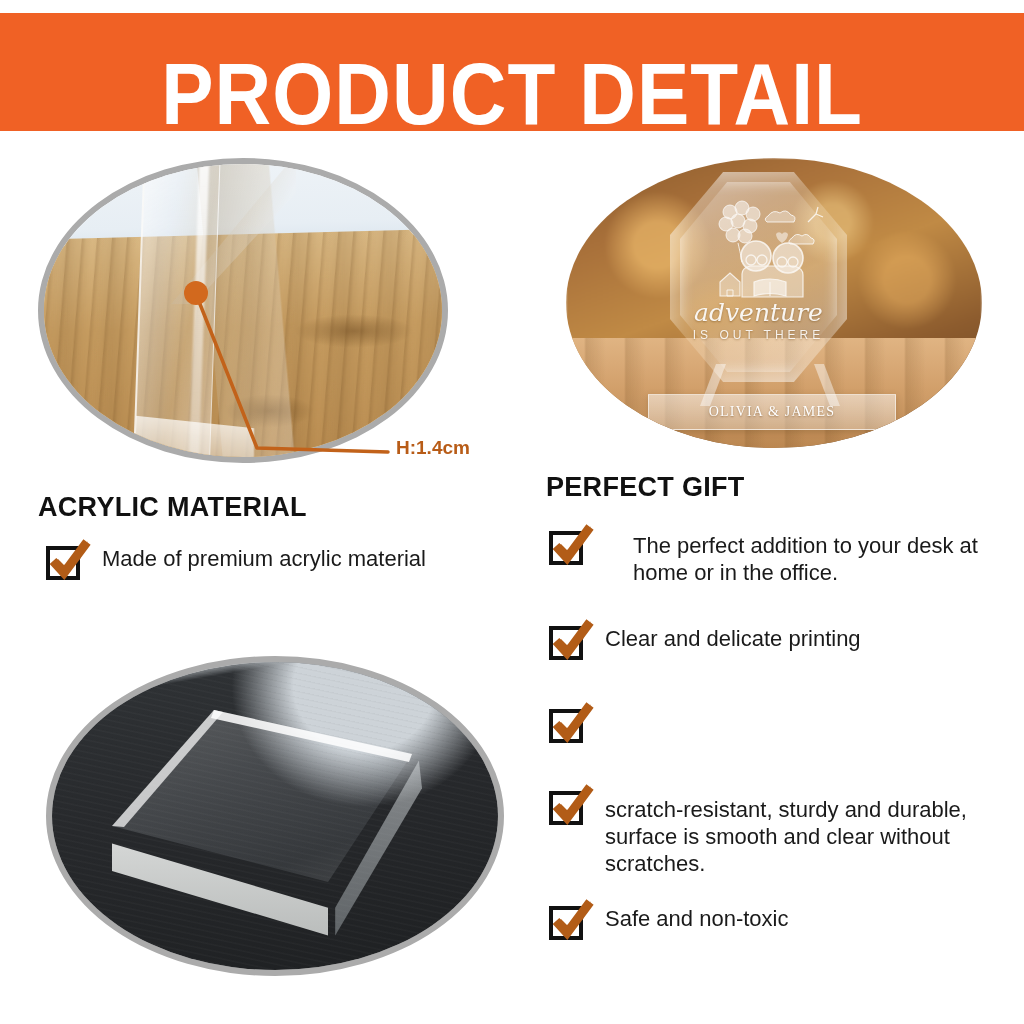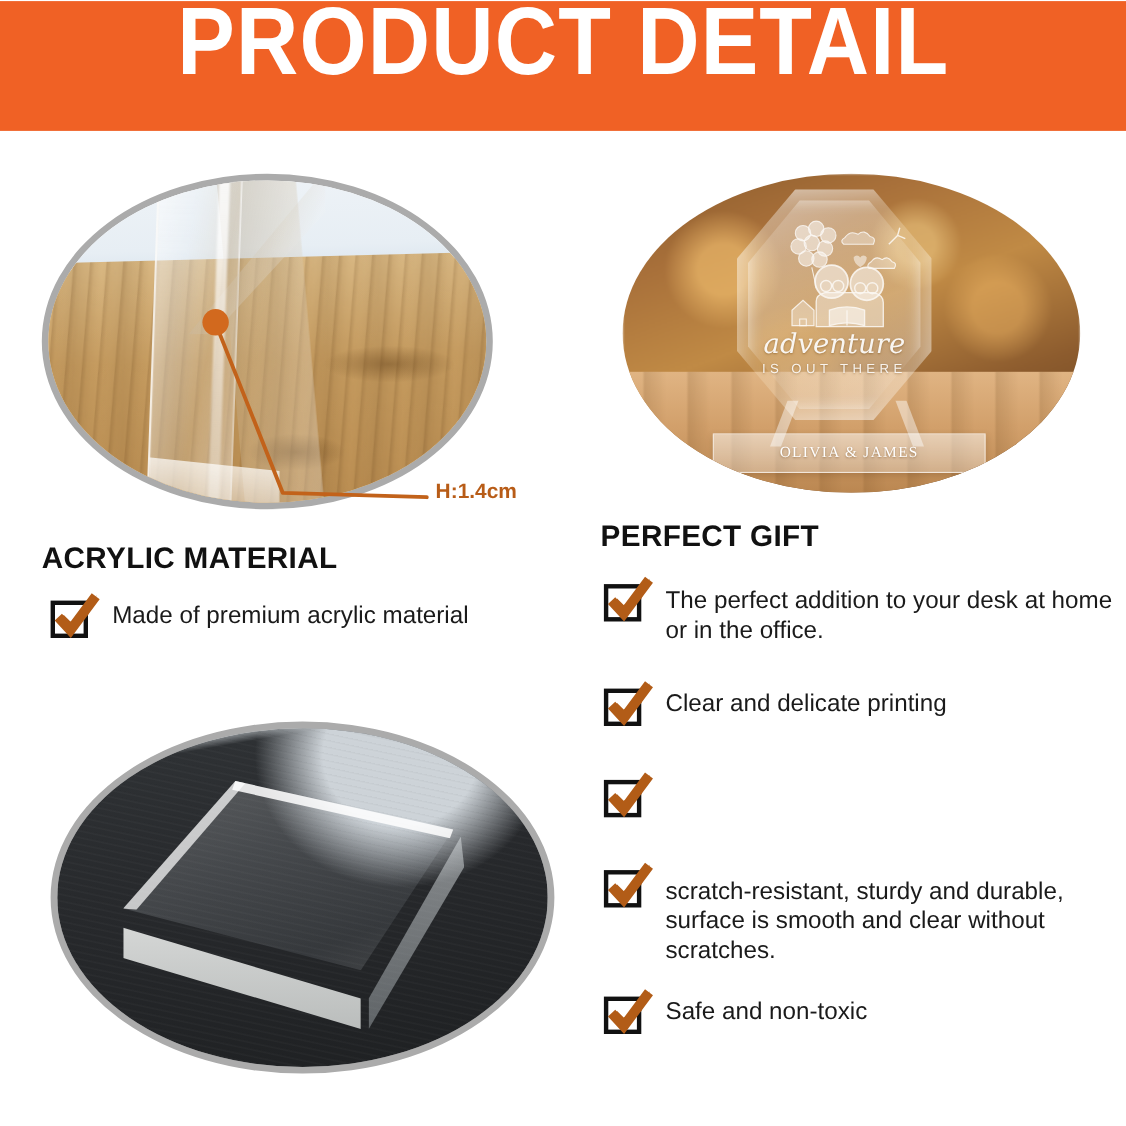--- a/index.html
+++ b/index.html
@@ -12,26 +12,26 @@
     height: 1024px;
     position: relative;
     overflow: hidden;
     font-family: "Liberation Sans", sans-serif;
     color: #111111;
   }
 
   
   .banner {
     position: absolute;
-    left: 0; top: 1px;
+    left: 0; top: 13px;
     width: 1024px;
     height: 118px;
     background: #F06125;
     display: flex;
-    align-items: flex-start;
+    align-items: flex-end;
     justify-content: center;
   }
   .banner-title {
     color: #ffffff;
     font-size: 74px;
     font-weight: 700;
     letter-spacing: 1px;
     line-height: 1;
     transform: scaleX(1.06) scaleY(1.18);
     transform-origin: center center;
@@ -350,21 +350,21 @@
     margin-left: 22px;
     font-size: 22px;
     line-height: 1.22;
     color: #1a1a1a;
     max-width: 420px;
   }
   .check-text.narrow { max-width: 430px; }
 
   
   #item-acrylic-0 { left: 46px;  top: 546px; }
-  #item-gift-0    { left: 549px; top: 531px; }
+  #item-gift-0    { left: 549px; top: 531px; gap: 28px; }
   #item-gift-1    { left: 549px; top: 626px; }
   #item-gift-2    { left: 549px; top: 709px; }
   #item-gift-3    { left: 549px; top: 791px; }
   #item-gift-4    { left: 549px; top: 906px; }
 
   #item-gift-0 .check-text { margin-top: 2px; }
   #item-gift-3 .check-text { margin-top: 6px; }
 </style>
 </head>
 <body>

